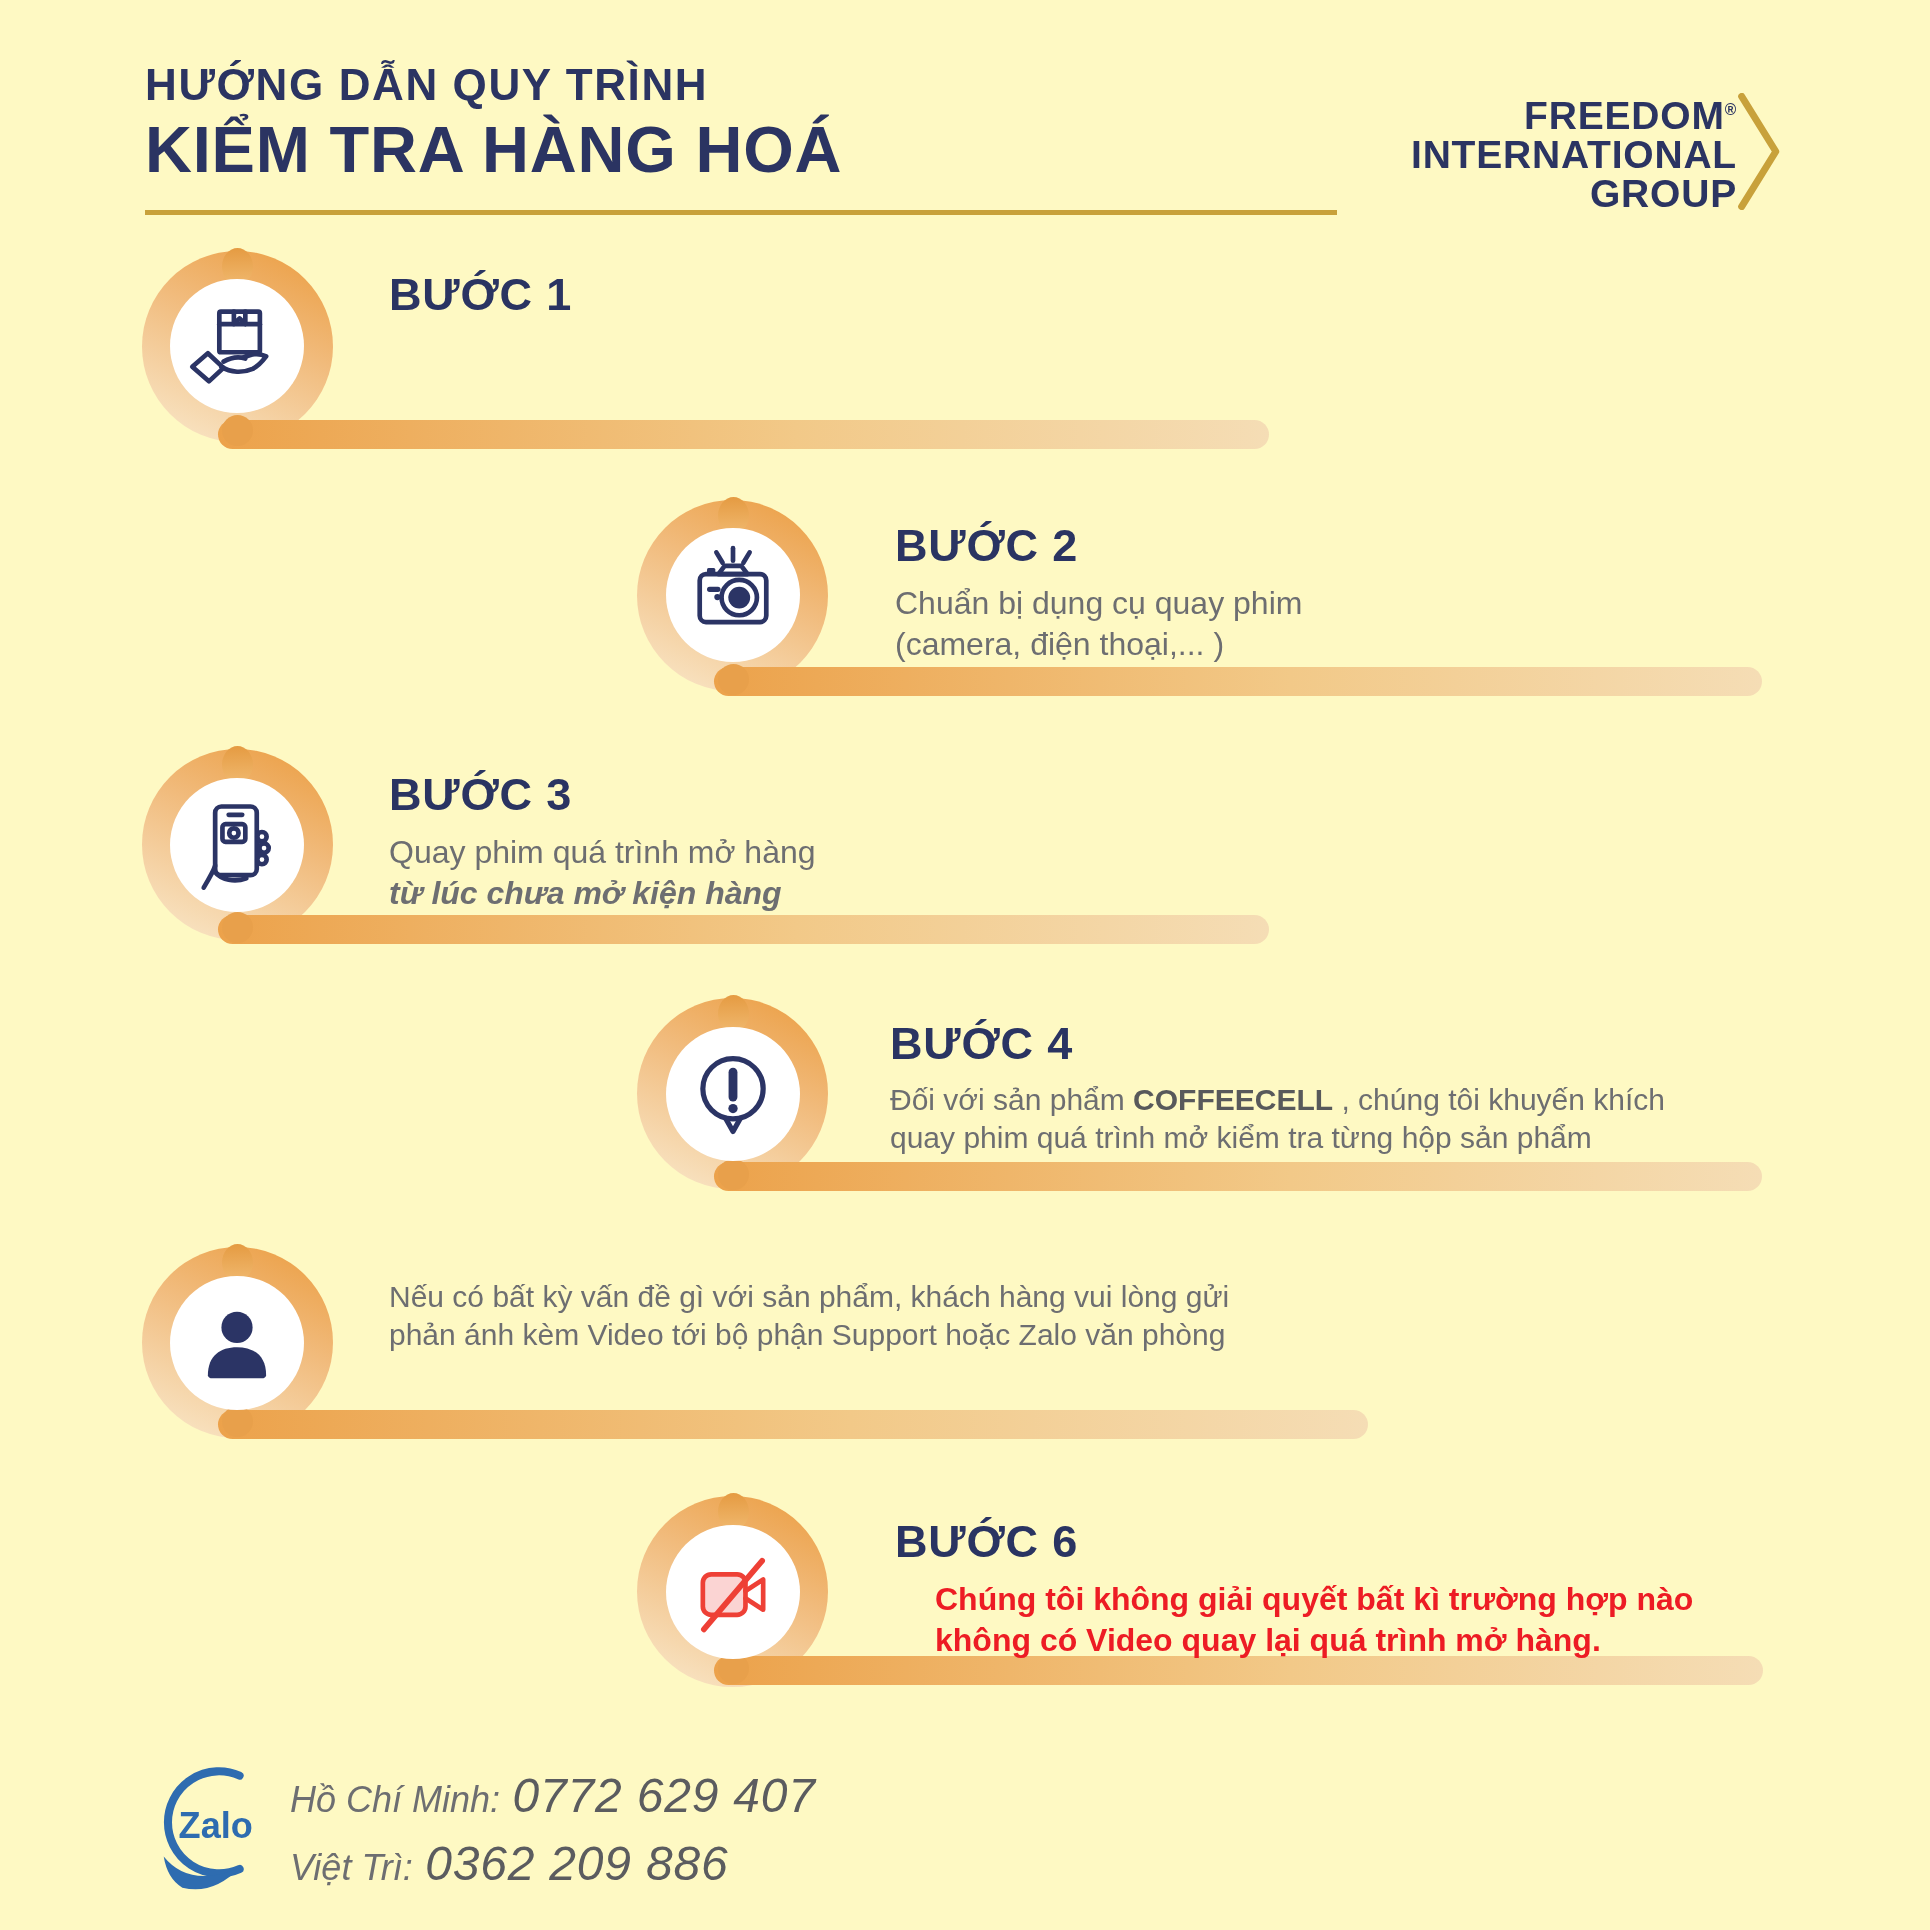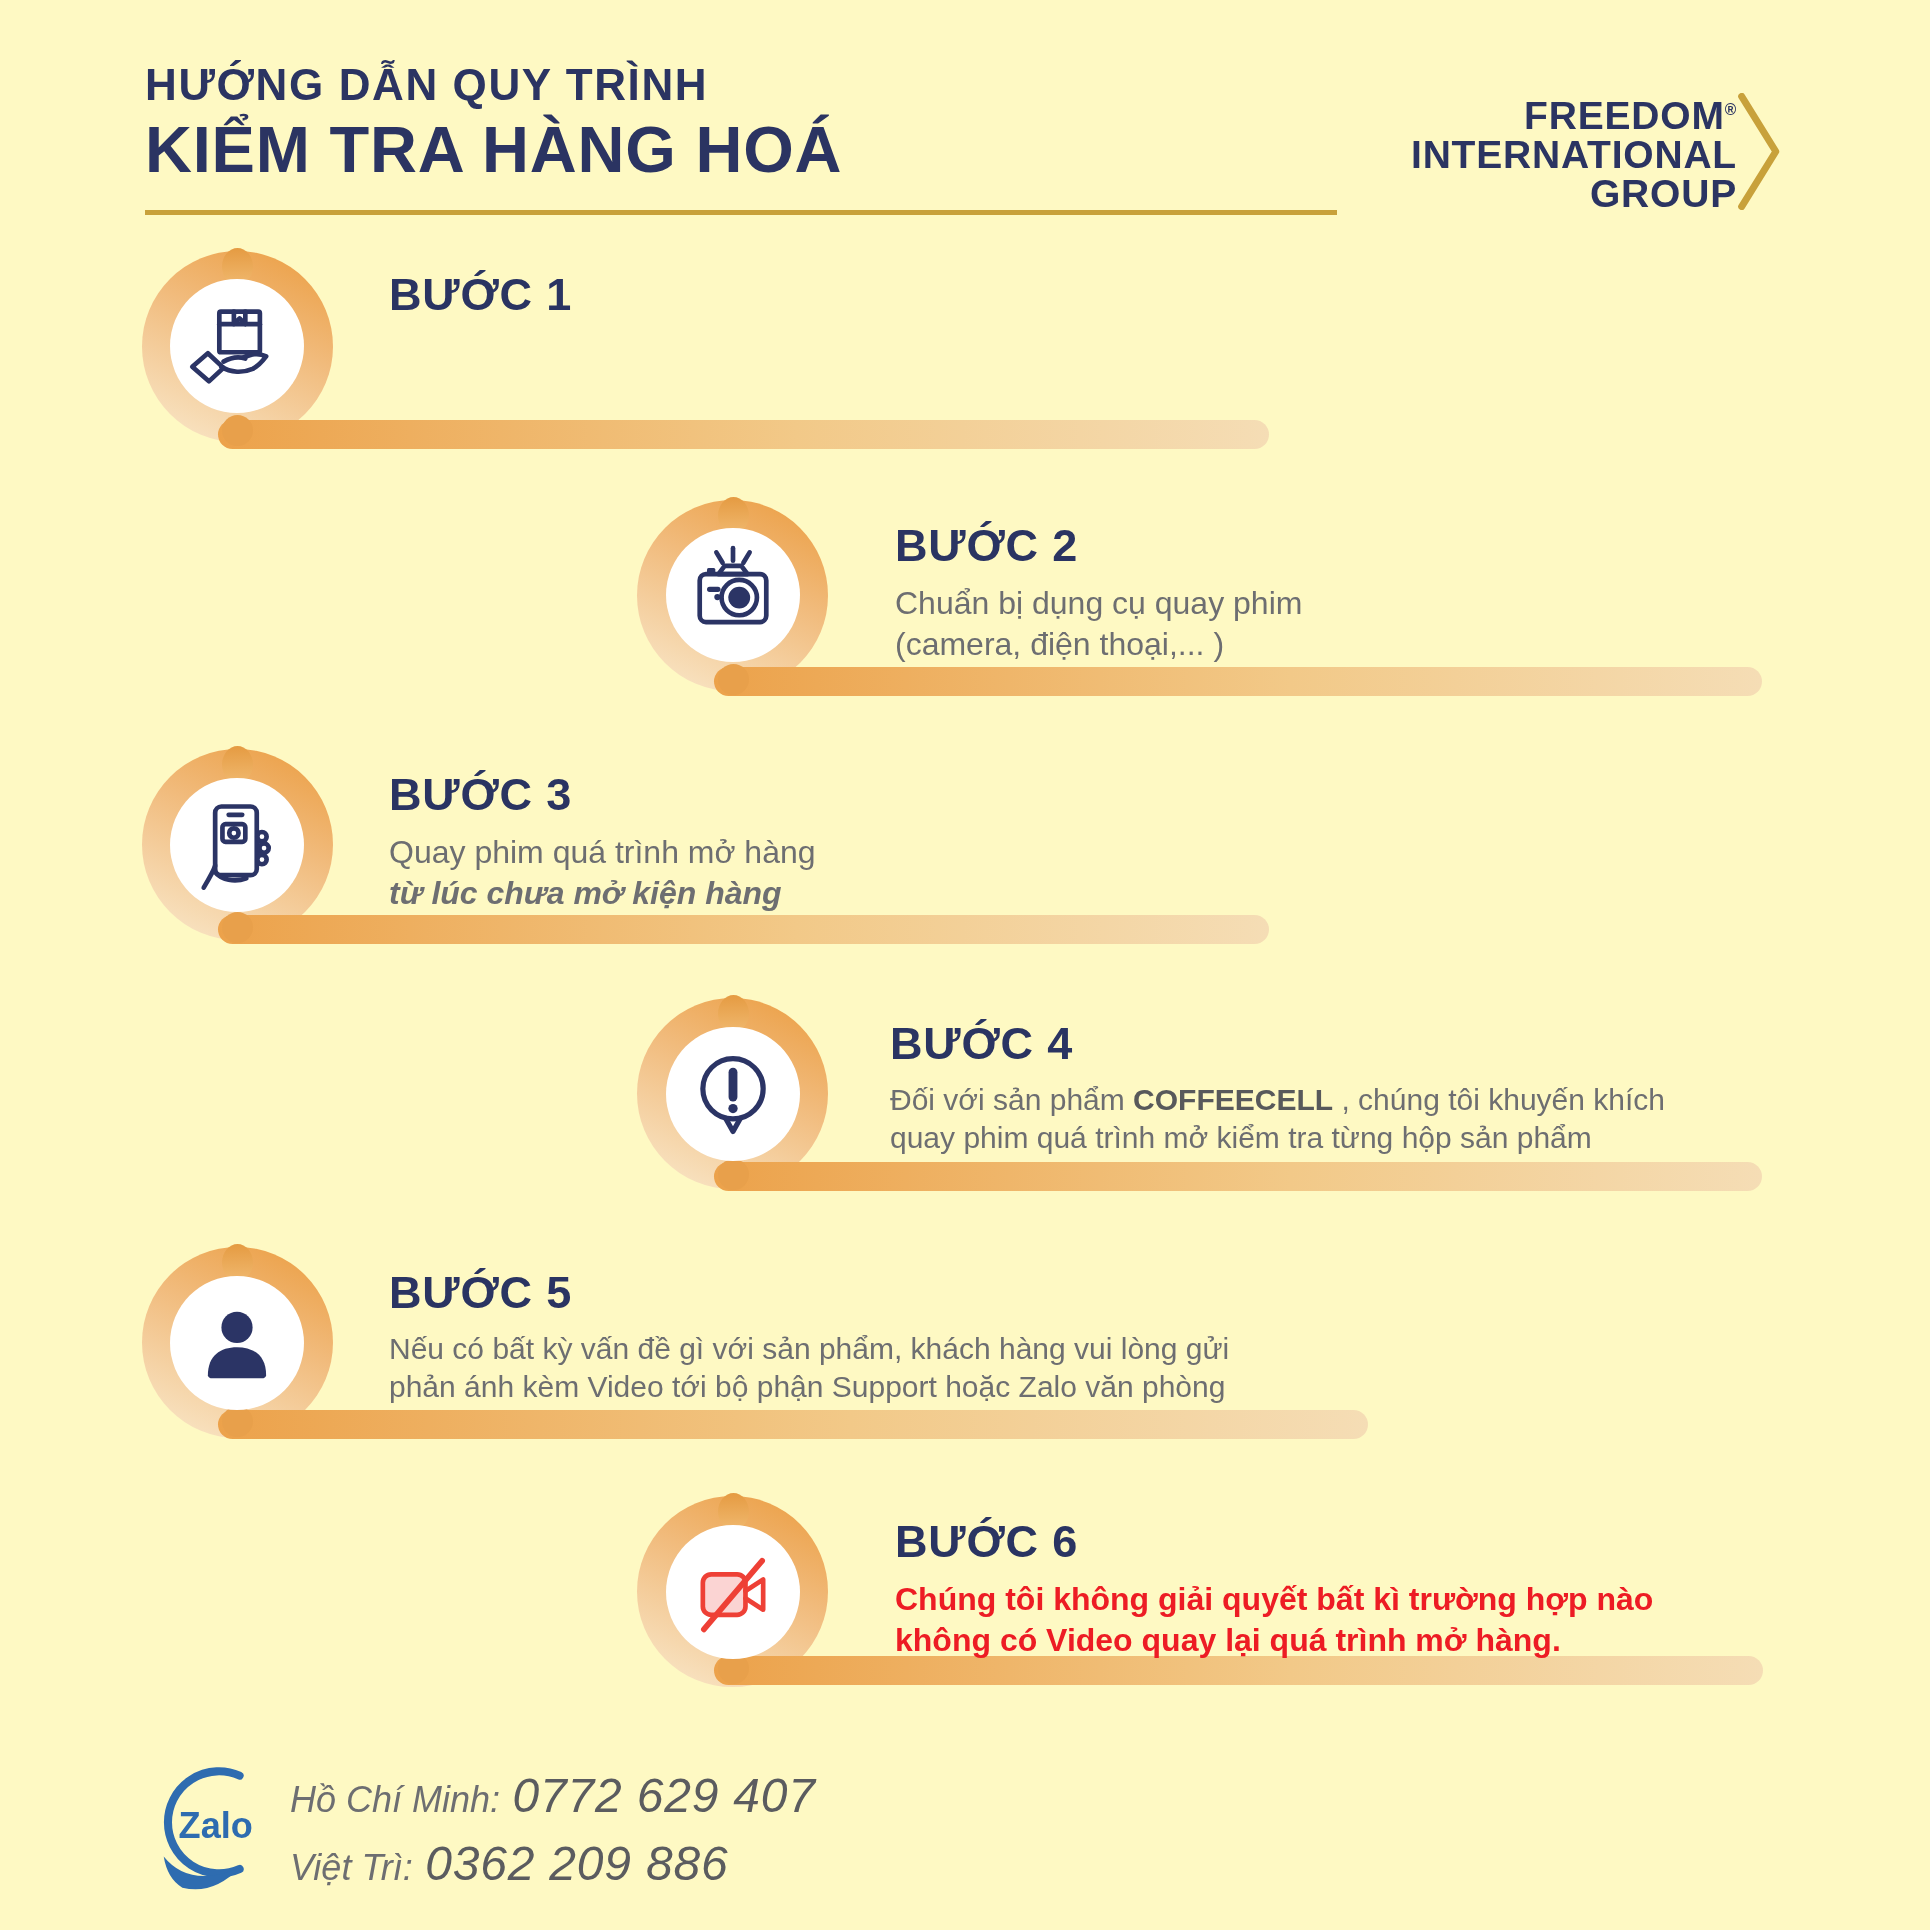--- a/index.html
+++ b/index.html
@@ -27,21 +27,21 @@
   .bar{background:linear-gradient(90deg,#eca24b 0%,#f2c988 55%,#f5ddb5 100%);}
   .bead-bot{position:absolute;width:31px;height:31px;border-radius:50%;background:#e8a04b;z-index:3;}
   .disc{position:absolute;width:134px;height:134px;border-radius:50%;background:#ffffff;z-index:4;
         display:flex;align-items:center;justify-content:center;}
   .txt{position:absolute;z-index:5;}
   .step-label{font-size:45px;font-weight:800;color:#2a3462;letter-spacing:0.8px;}
   .step-body{margin-top:11px;font-size:32px;line-height:1.28;color:#6d6e71;white-space:pre-line;}
   .step-body .em{font-weight:700;font-style:italic;}
   .step-body .hl{font-weight:800;color:#58595b;}
   .step-body.small{font-size:30px;}
-  .step-body.alert{color:#ed1c24;font-weight:700;font-size:32px;}
+  .step-body.alert{color:#ed1c24;font-weight:700;font-size:32px;margin-left:40px;}
   
   .s1 .ring{left:142px;top:251px;} .s1 .bead-top{left:222px;top:248px;}
   .s1 .bar{left:218px;top:420px;width:1051px;} .s1 .bead-bot{left:222px;top:415px;}
   .s1 .disc{left:170px;top:279px;} .s1 .txt{left:389px;top:269px;}
   .s2 .ring{left:637px;top:500px;} .s2 .bead-top{left:718px;top:497px;}
   .s2 .bar{left:714px;top:667px;width:1048px;} .s2 .bead-bot{left:718px;top:664px;}
   .s2 .disc{left:666px;top:528px;} .s2 .txt{left:895px;top:520px;}
   .s3 .ring{left:142px;top:749px;} .s3 .bead-top{left:222px;top:746px;}
   .s3 .bar{left:218px;top:915px;width:1051px;} .s3 .bead-bot{left:222px;top:912px;}
   .s3 .disc{left:170px;top:778px;} .s3 .txt{left:389px;top:769px;}
@@ -187,21 +187,20 @@
     <div class="bead-top"></div>
     <div class="bar"></div>
     <div class="bead-bot"></div>
     <div class="disc">
       <svg width="104" height="104" viewBox="0 0 200 200">
         <circle cx="100" cy="70" r="30" fill="#2b3465"></circle>
         <path d="M44,162 C44,124 68,108 100,108 C132,108 156,124 156,162 C156,166 152,168 148,168 L52,168 C48,168 44,166 44,162 Z" fill="#2b3465"></path>
       </svg>
     </div>
     <div class="txt">
-      <div class="step-label">BƯỚC 5</div>
       <div class="step-body small">Nếu có bất kỳ vấn đề gì với sản phẩm, khách hàng vui lòng gửi
 phản ánh kèm Video tới bộ phận Support hoặc Zalo văn phòng</div>
     </div>
   </div>
 
   <div class="step s6">
     <div class="ring"></div>
     <div class="bead-top"></div>
     <div class="bar"></div>
     <div class="bead-bot"></div>

